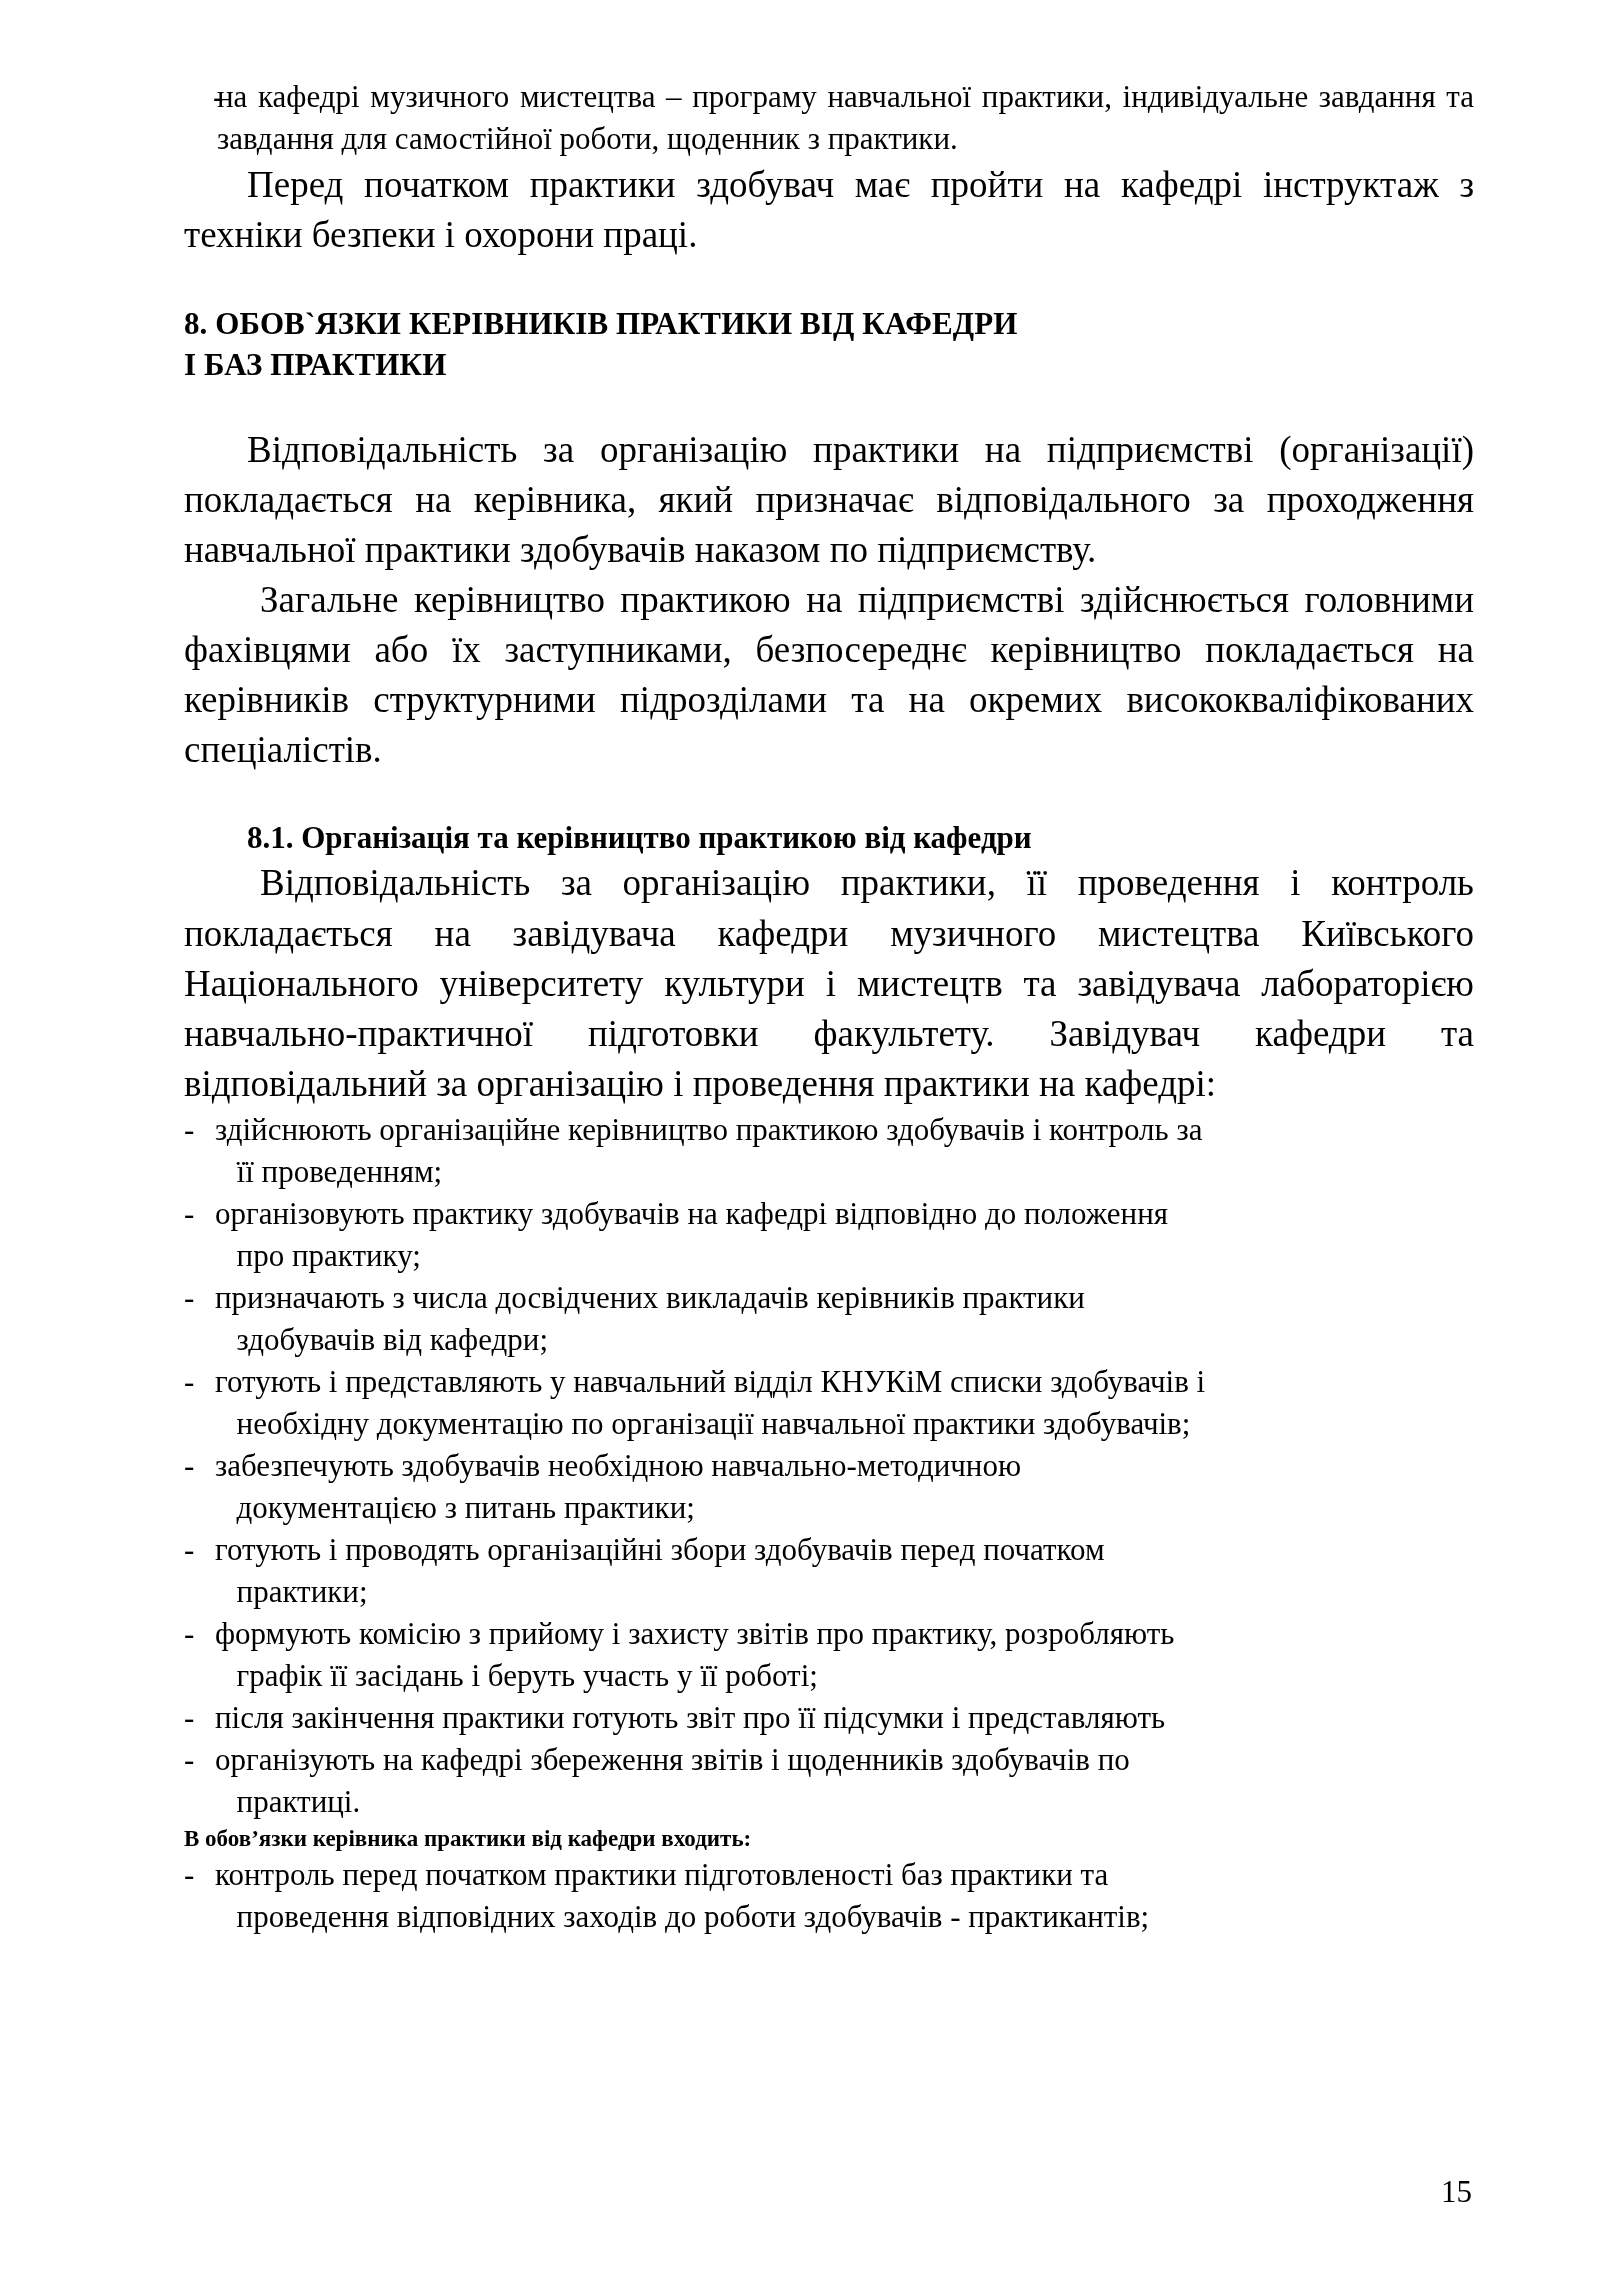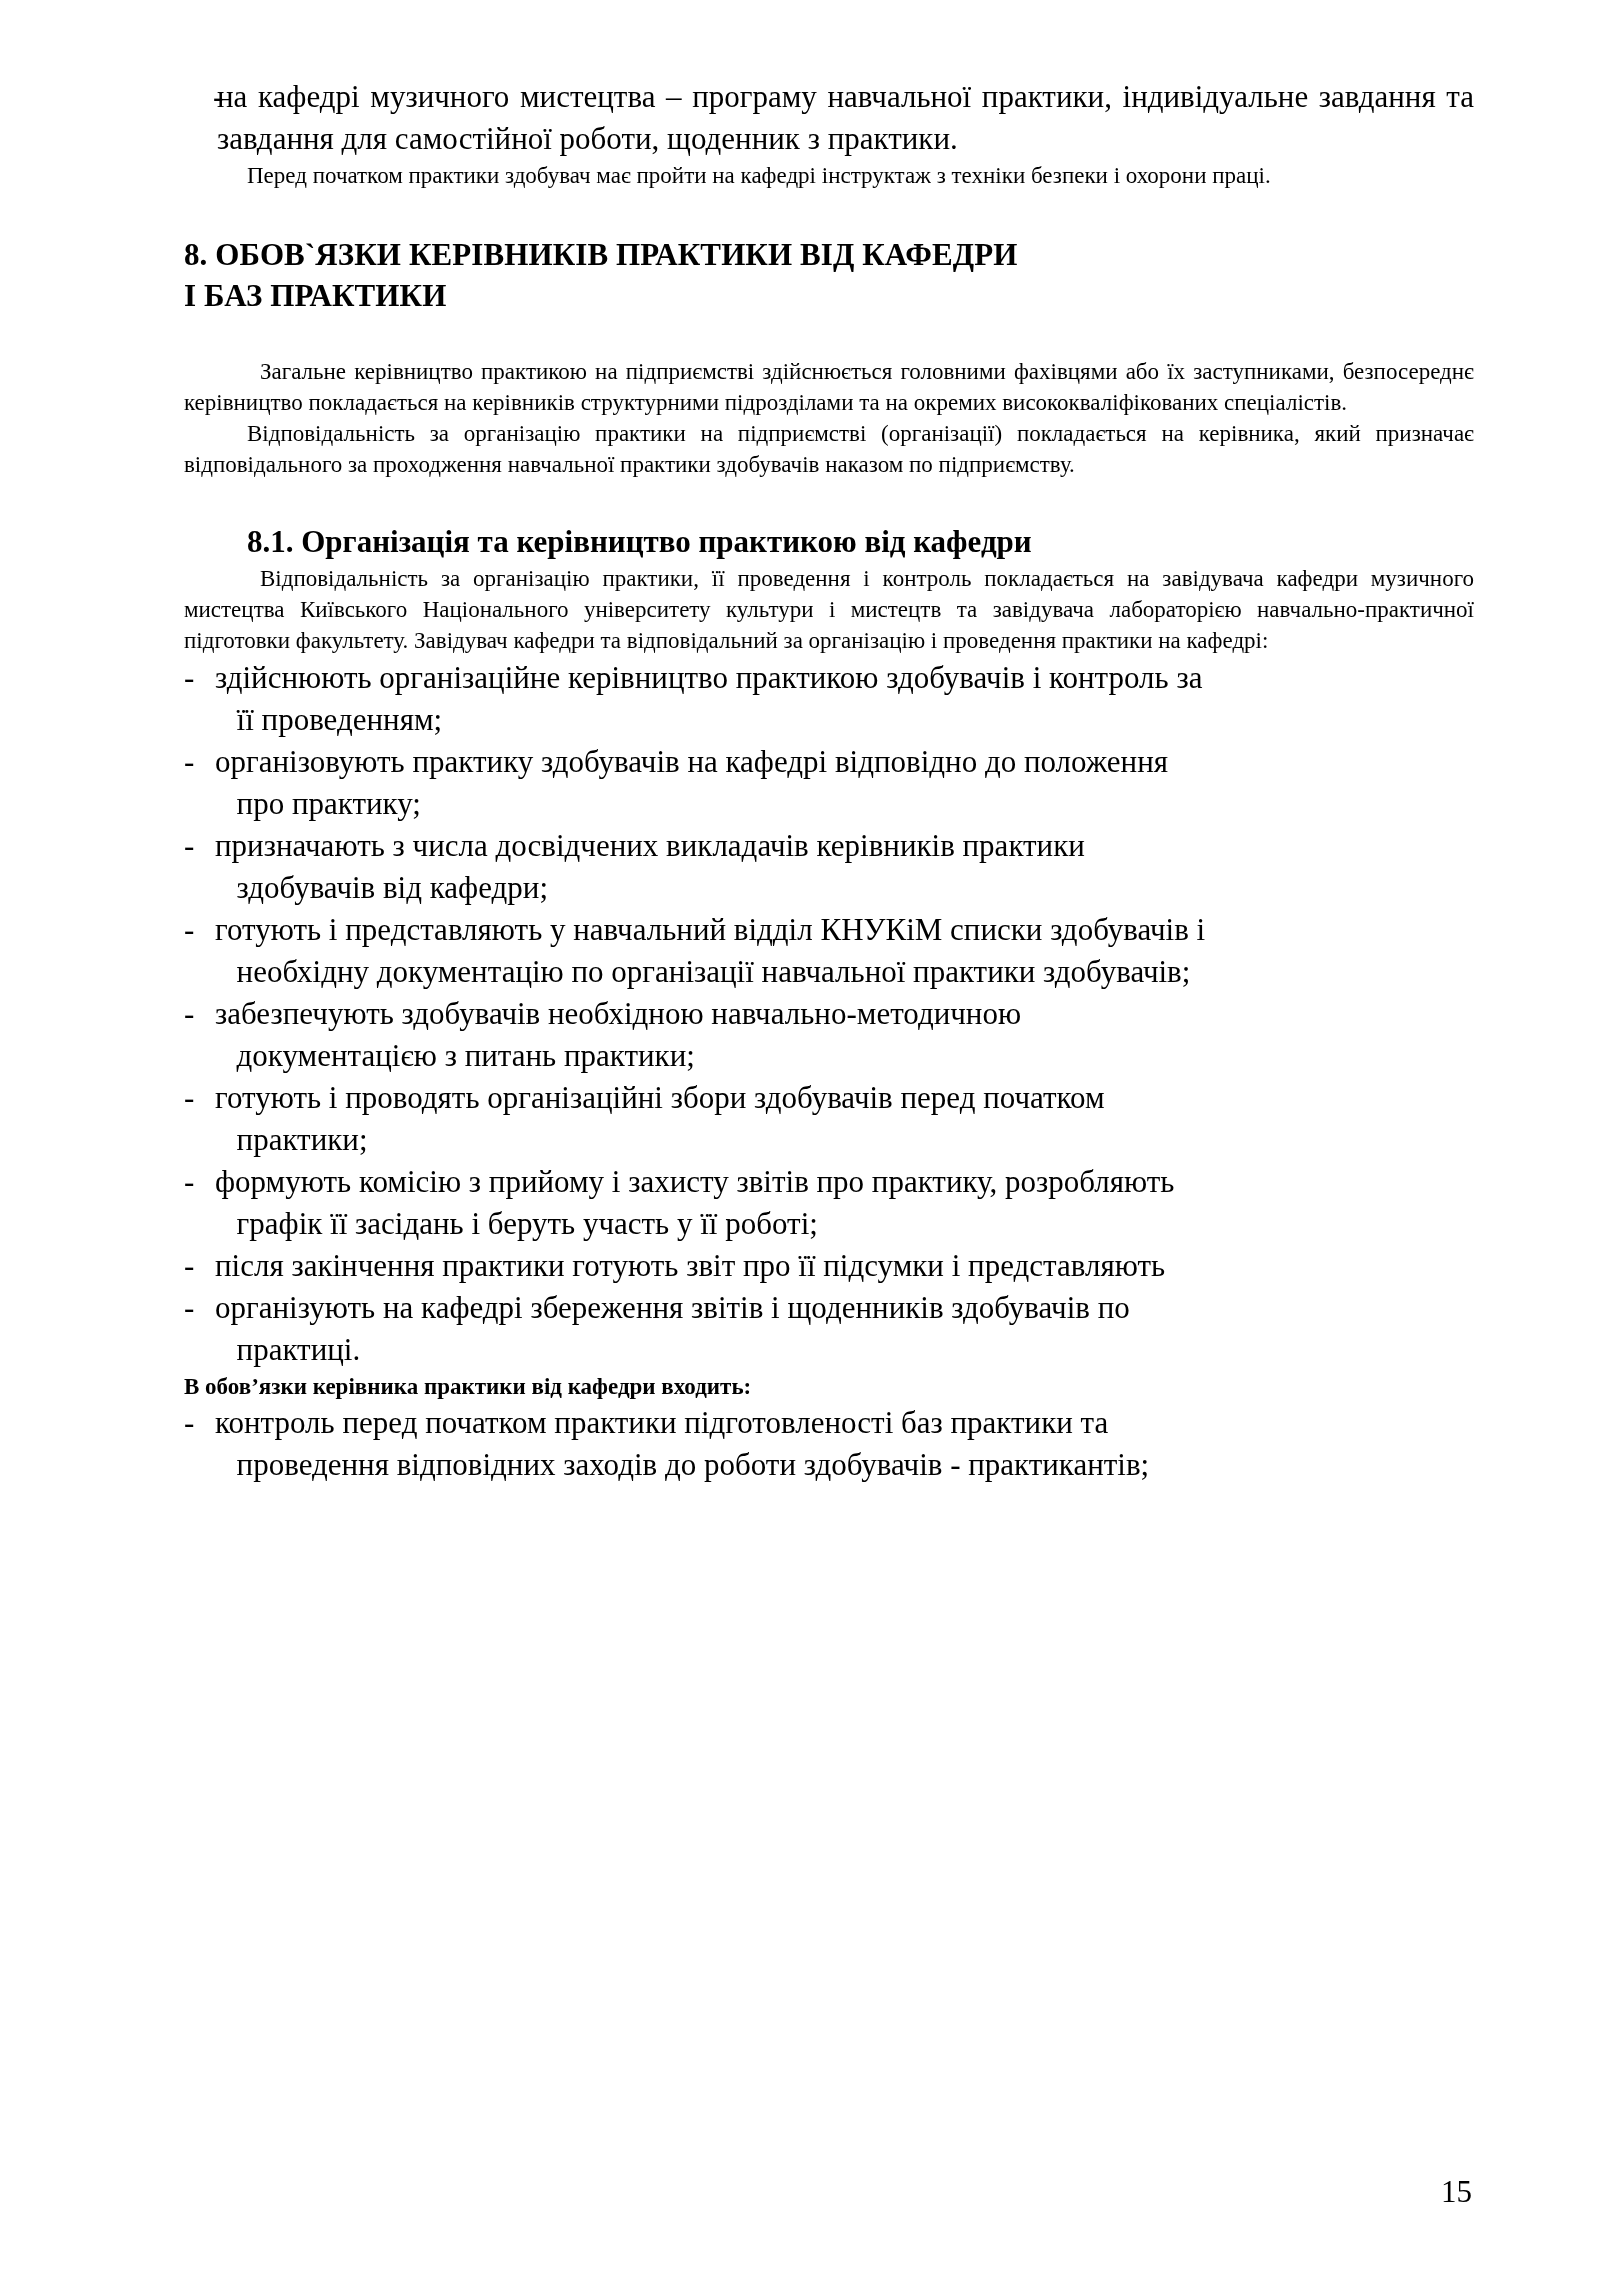--- a/index.html
+++ b/index.html
@@ -19,21 +19,21 @@
     font-family: "Liberation Serif", "DejaVu Serif", serif;
     color: #000000;
     overflow: hidden;
   }
   .content {
     width: 1290px;
   }
 
   
   .para {
-    font-size: 23px;
+    font-size: 37px;
     line-height: 1.355;
     text-align: justify;
     text-justify: inter-word;
     margin: 0;
     hyphens: none;
   }
   .para.indent {
     text-indent: 63px;
   }
   .para.indent-lg {
@@ -146,22 +146,22 @@
 
     <p class="para indent">Перед початком практики здобувач має пройти на кафедрі інструктаж з техніки безпеки і охорони праці.</p>
 
     <div class="section-heading">
       <span class="line1">8. ОБОВ`ЯЗКИ КЕРІВНИКІВ ПРАКТИКИ ВІД КАФЕДРИ</span>
       <span class="line2">І БАЗ ПРАКТИКИ</span>
     </div>
 
     <div class="spacer-md"></div>
 
+    <p class="para indent">Відповідальність за організацію практики на підприємстві (організації) покладається на керівника, який призначає відповідального за проходження навчальної практики здобувачів наказом по підприємству.</p>
     <p class="para indent-lg">Загальне керівництво практикою на підприємстві здійснюється головними фахівцями або їх заступниками, безпосереднє керівництво покладається на керівників структурними підрозділами та на окремих висококваліфікованих спеціалістів.</p>
-    <p class="para indent">Відповідальність за організацію практики на підприємстві (організації) покладається на керівника, який призначає відповідального за проходження навчальної практики здобувачів наказом по підприємству.</p>
 
     <div class="sub-heading">8.1. Організація та керівництво практикою від кафедри</div>
 
     <p class="para indent-lg">Відповідальність за організацію практики, її проведення і контроль покладається на завідувача кафедри музичного мистецтва Київського Національного університету культури і мистецтв та завідувача лабораторією навчально-практичної підготовки факультету. Завідувач кафедри та відповідальний за організацію і проведення практики на кафедрі:</p>
 
     <ul class="dash-list">
       <li>
         <span class="marker">-</span>
         <span class="body">
           <span>здійснюють організаційне керівництво практикою здобувачів і контроль за</span>

